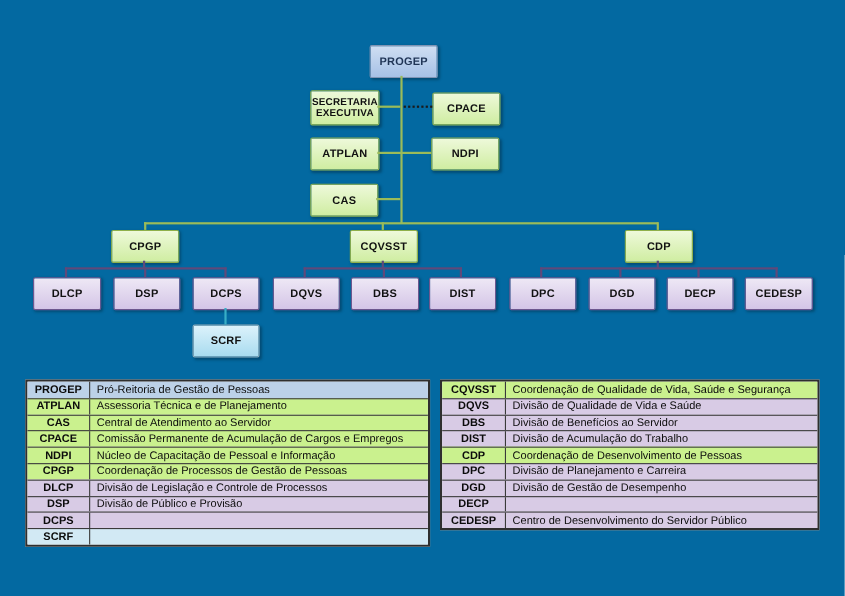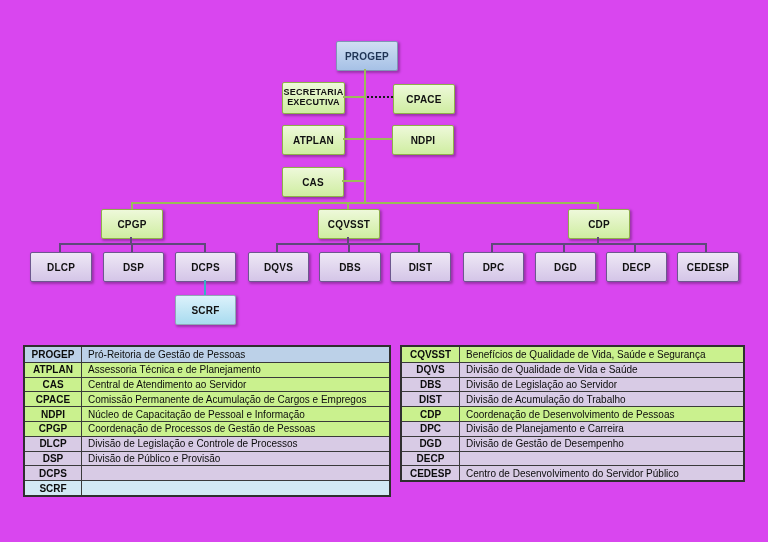--- a/index.html
+++ b/index.html
@@ -1,17 +1,17 @@
 <!DOCTYPE html>
 <html><head>
 <meta charset="utf-8">
 <style>
   html,body{margin:0;padding:0;background:#fff;}
   .canvas{
-    position:relative;width:768px;height:542px;background:#d946ef;overflow:hidden;
+    position:relative;width:768px;height:542px;background:#0369a1;overflow:hidden;
     font-family:"Liberation Sans", sans-serif;
   }
   
   .node{
     position:absolute;display:flex;align-items:center;justify-content:center;
     flex-direction:column;border-radius:2px;
     font-weight:bold;font-size:10px;color:#111;text-align:center;
     box-shadow:1.5px 1.5px 2.5px rgba(0,0,0,0.28);
     letter-spacing:.2px;line-height:1.1;
   }
@@ -190,29 +190,29 @@
         <div class="legend-row row-purple">
           <div class="abbr" style="width: 57px;">DCPS</div>
         </div>
         <div class="legend-row row-cyan">
           <div class="abbr" style="width: 57px;">SCRF</div>
         </div>
       </div>
       <div class="legend-table" style="left: 400px; top: 345px; width: 345px;">
         <div class="legend-row row-green">
           <div class="abbr" style="width: 58px;">CQVSST</div>
-          <div class="desc">Benefícios de Qualidade de Vida, Saúde e Segurança</div>
+          <div class="desc">Coordenação de Qualidade de Vida, Saúde e Segurança</div>
         </div>
         <div class="legend-row row-purple">
           <div class="abbr" style="width: 58px;">DQVS</div>
           <div class="desc">Divisão de Qualidade de Vida e Saúde</div>
         </div>
         <div class="legend-row row-purple">
           <div class="abbr" style="width: 58px;">DBS</div>
-          <div class="desc">Divisão de Legislação ao Servidor</div>
+          <div class="desc">Divisão de Benefícios ao Servidor</div>
         </div>
         <div class="legend-row row-purple">
           <div class="abbr" style="width: 58px;">DIST</div>
           <div class="desc">Divisão de Acumulação do Trabalho</div>
         </div>
         <div class="legend-row row-green">
           <div class="abbr" style="width: 58px;">CDP</div>
           <div class="desc">Coordenação de Desenvolvimento de Pessoas</div>
         </div>
         <div class="legend-row row-purple">

